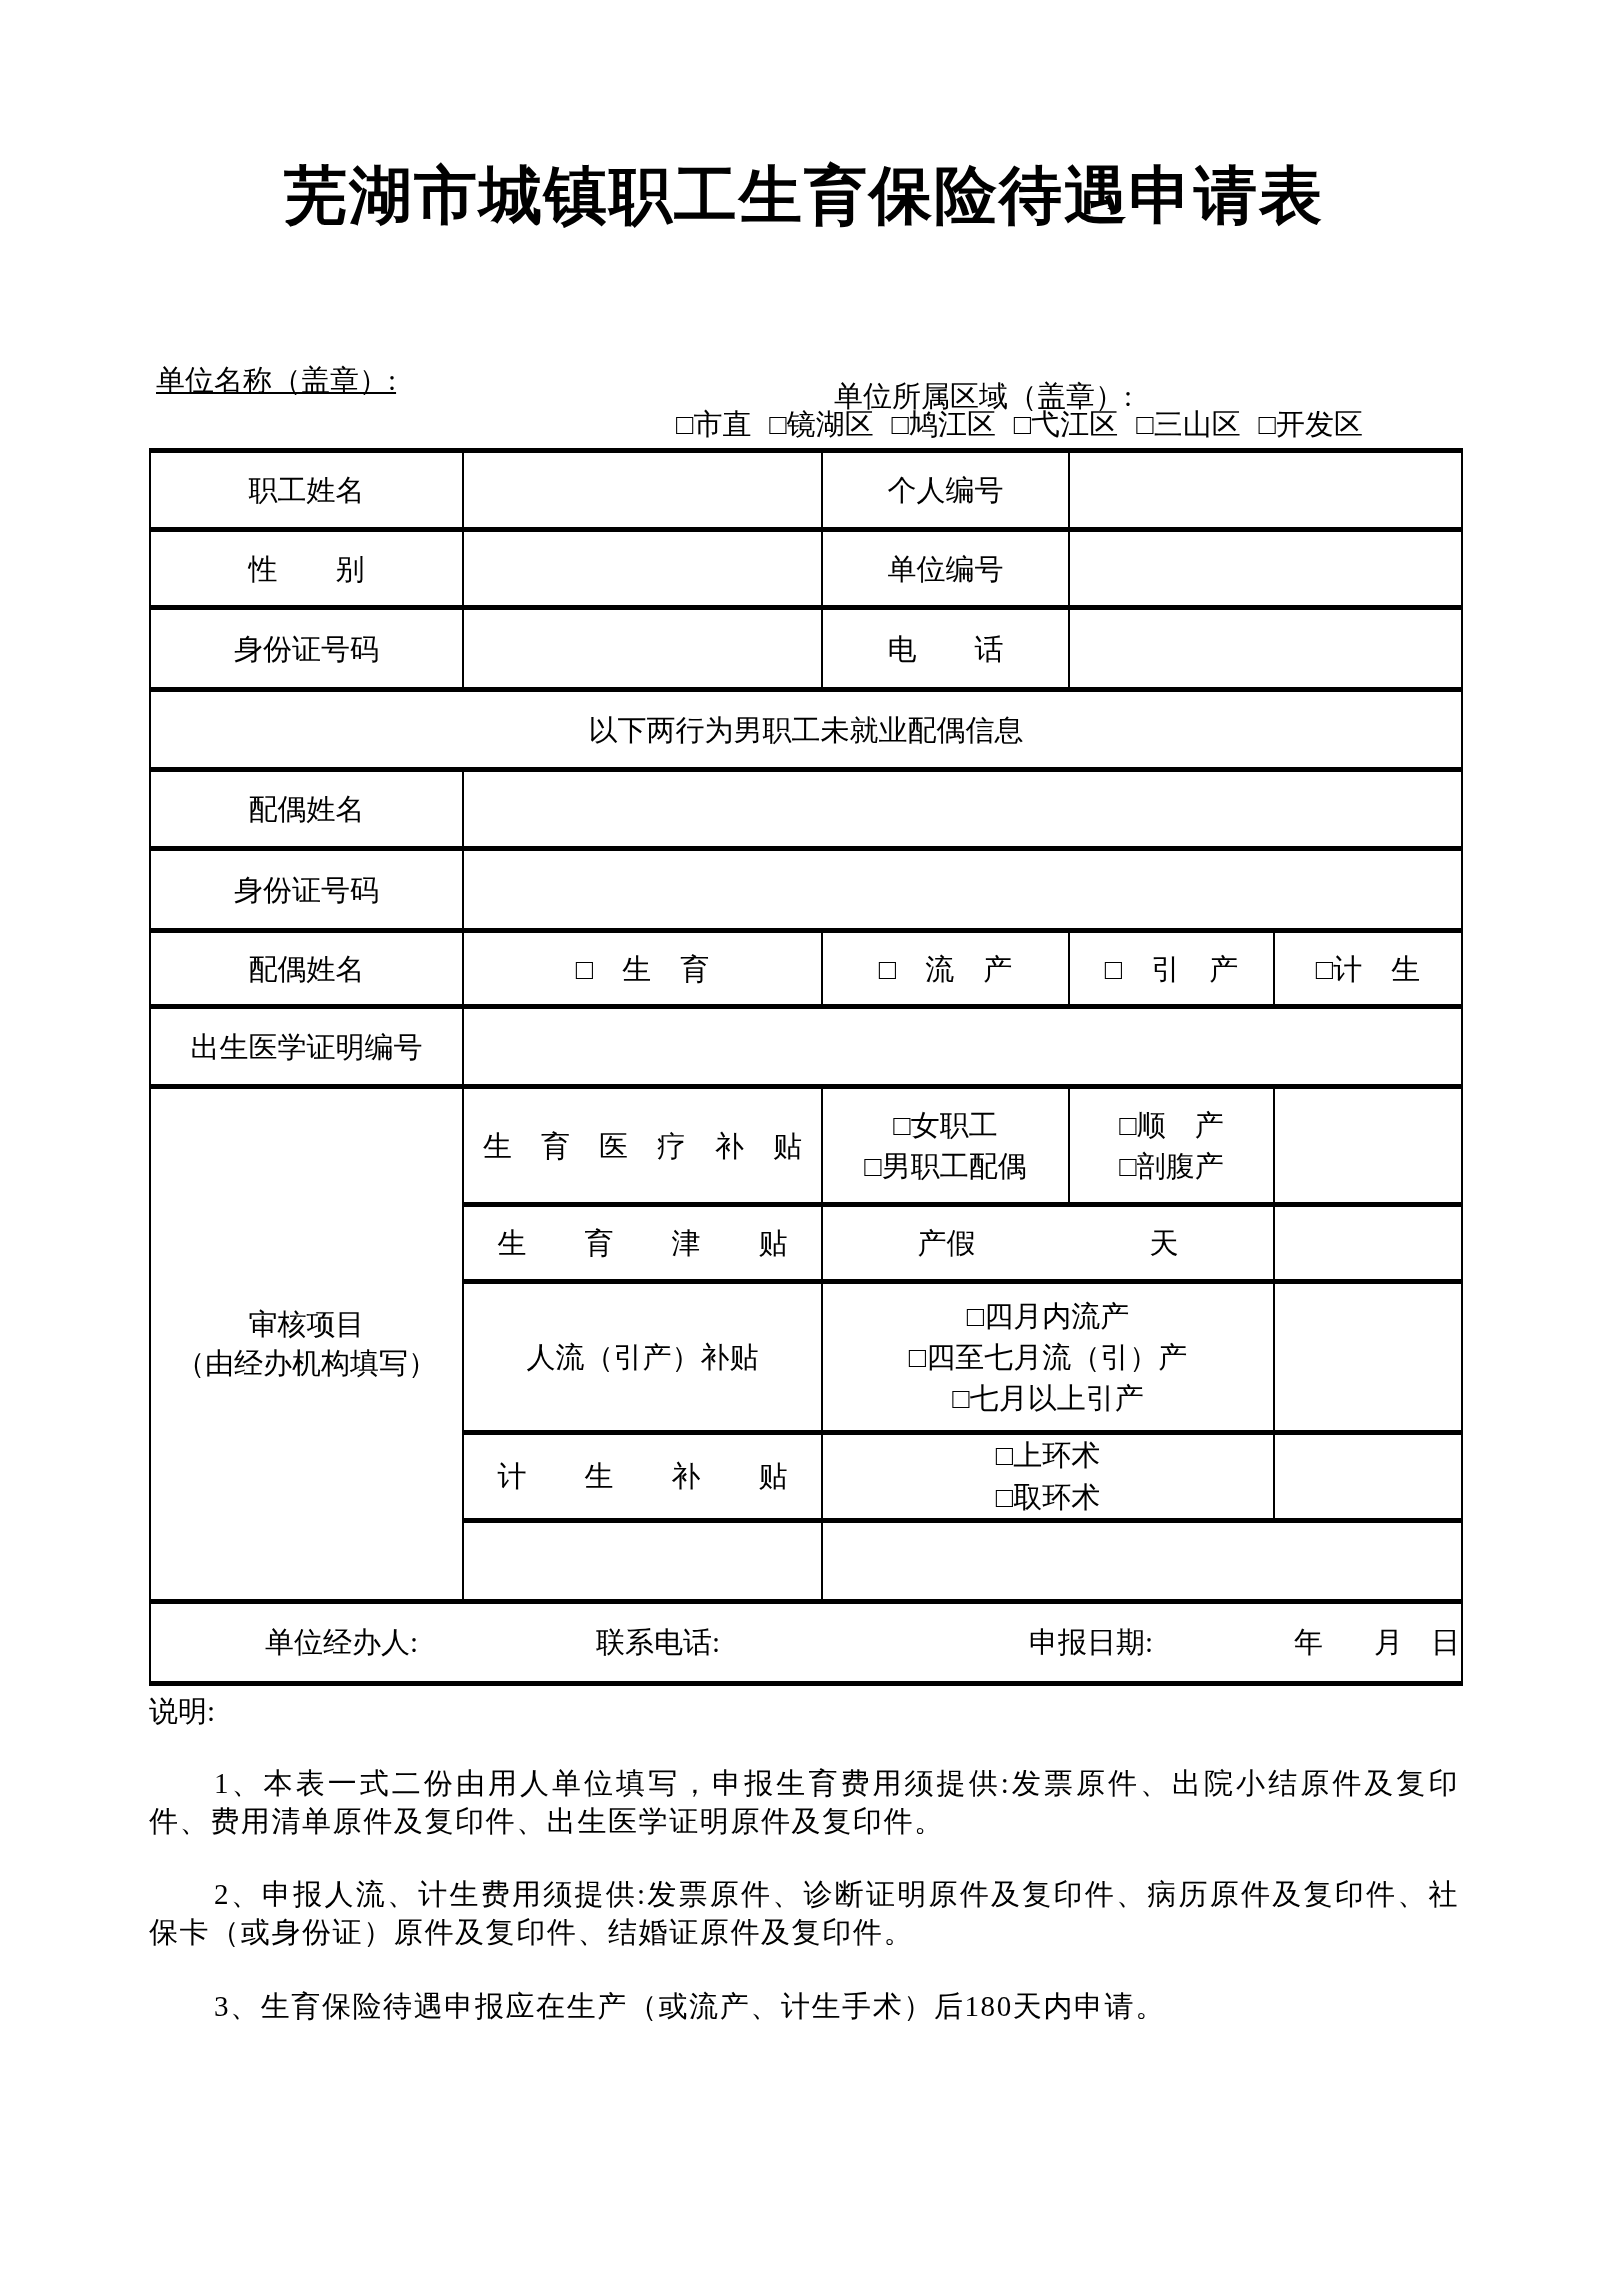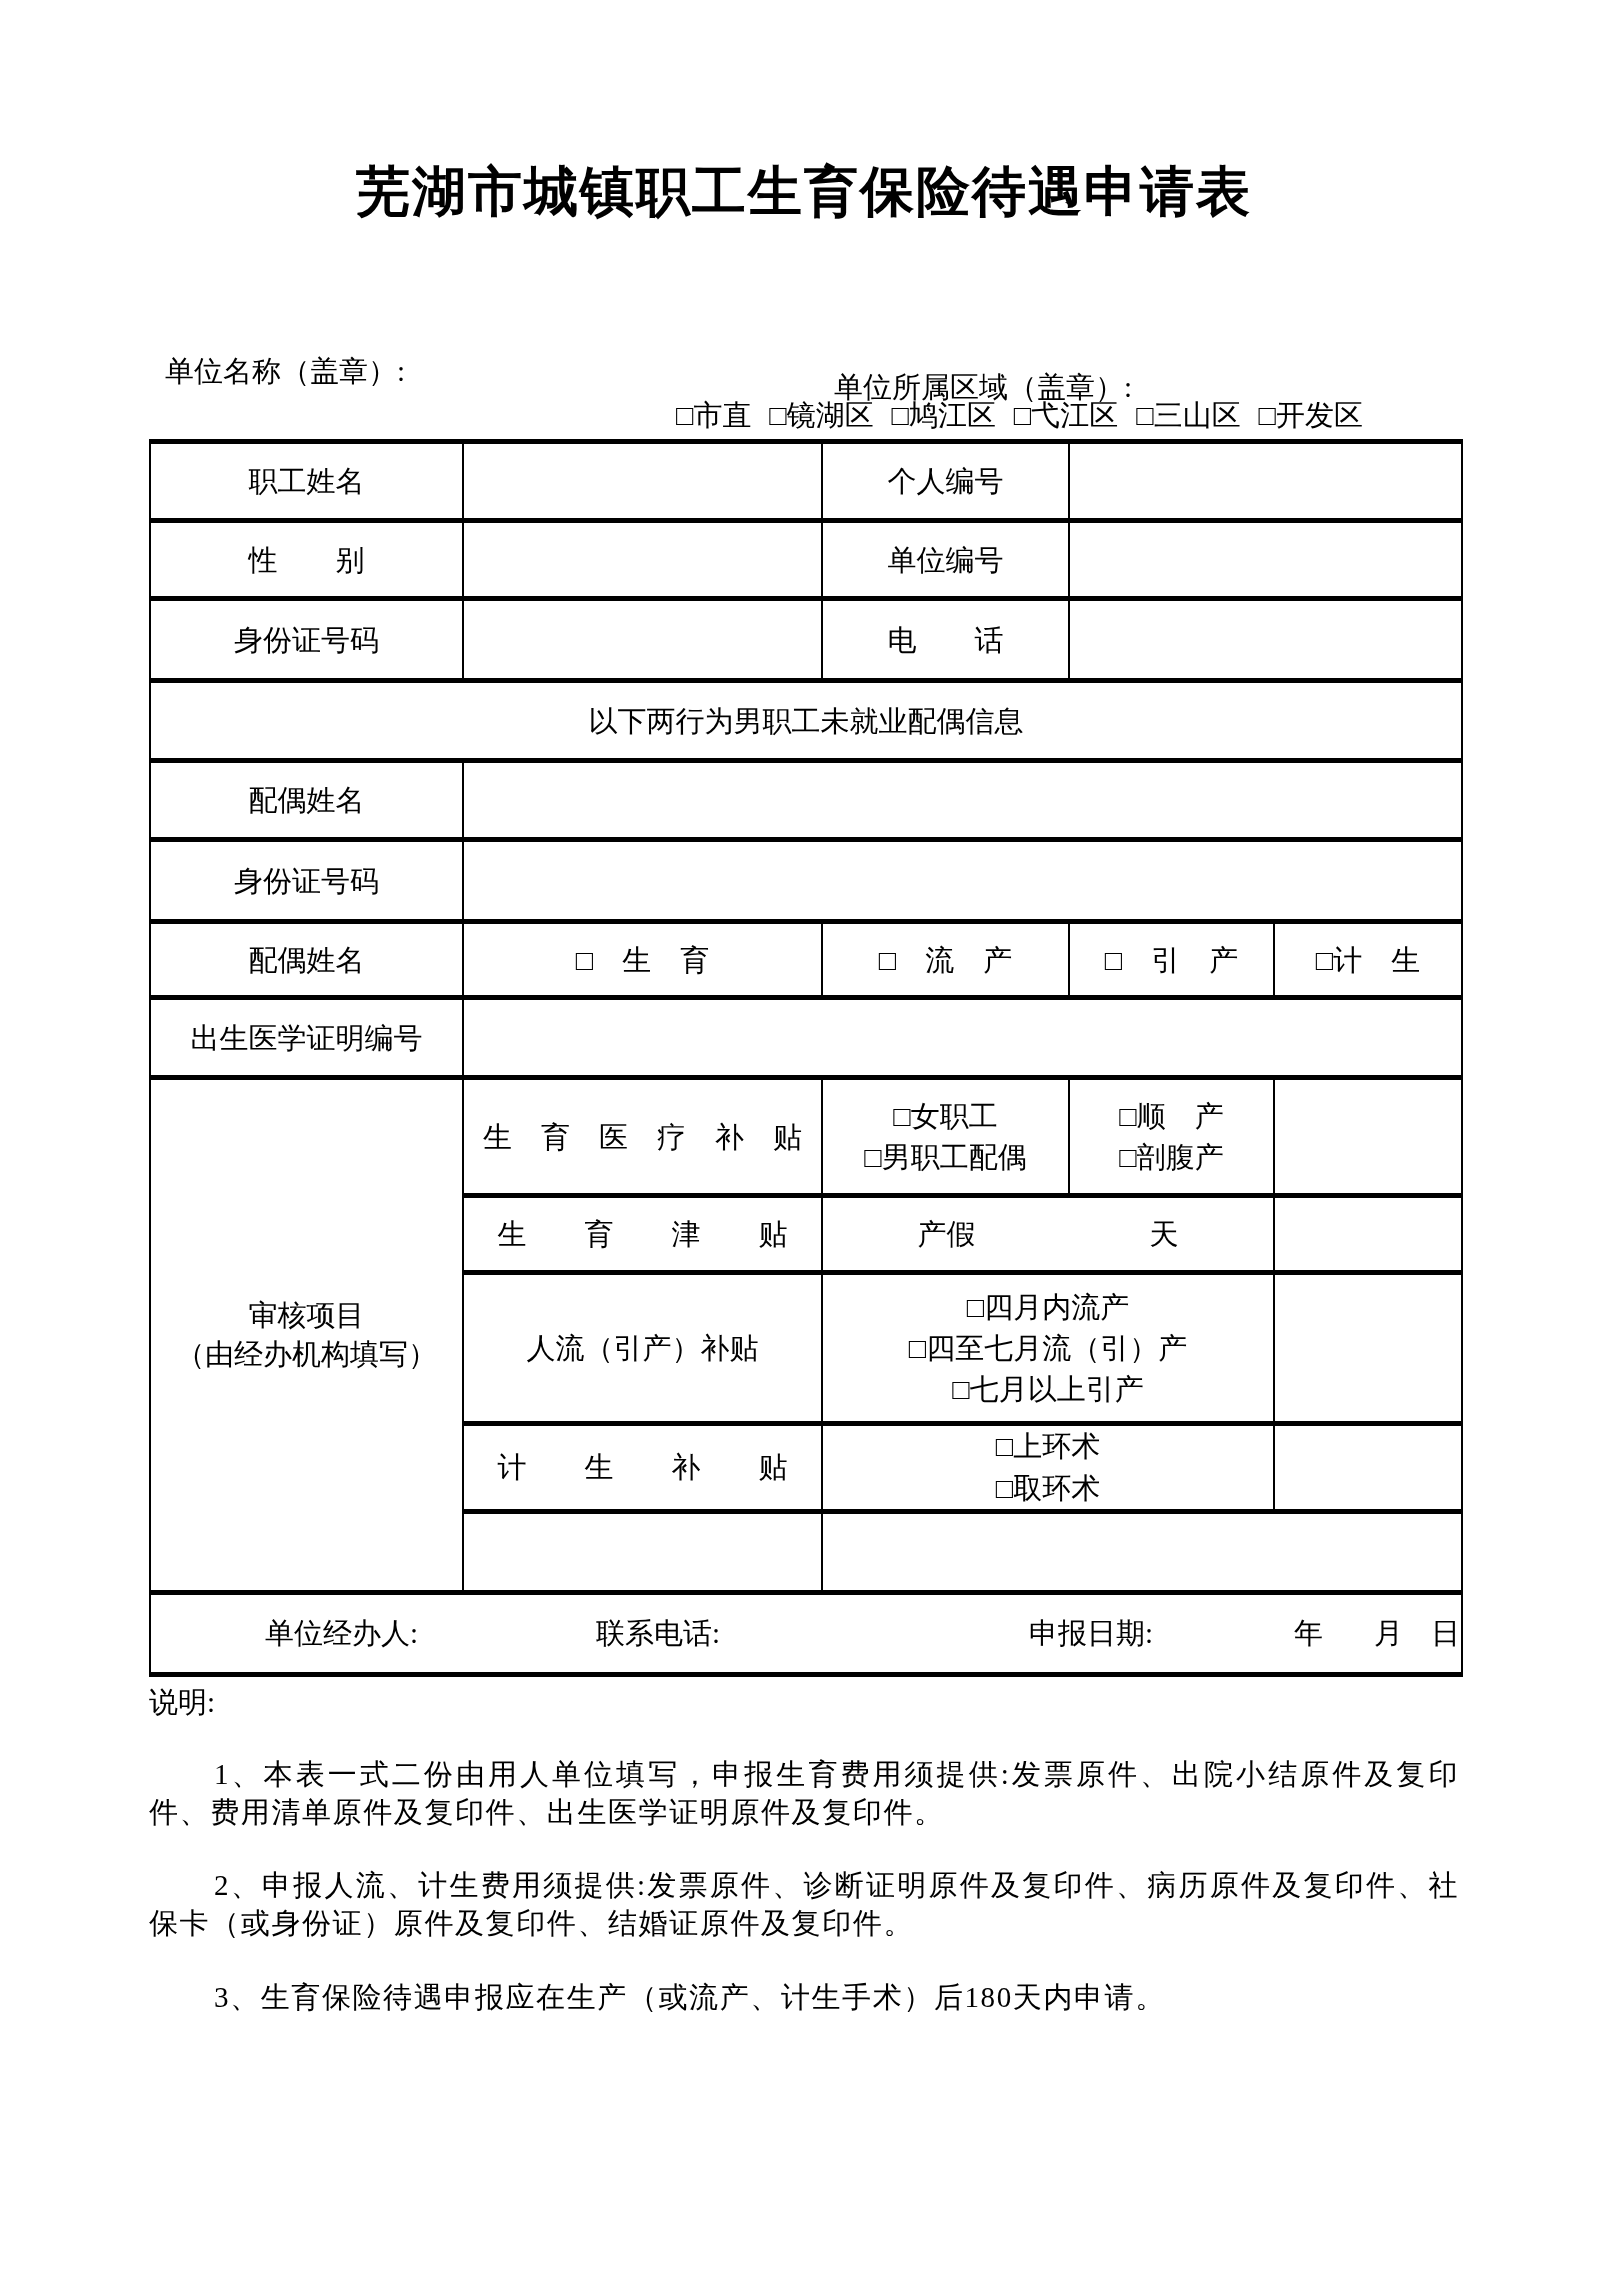--- a/index.html
+++ b/index.html
@@ -4,25 +4,25 @@
 <style>
   html,body { margin:0; padding:0; background:#ffffff; }
   .page {
     position:relative; width:1623px; height:2295px; box-sizing:border-box;
     background:#ffffff; color:#000;
     font-family:"Liberation Serif","DejaVu Serif",serif;
     font-size:29px; line-height:1.2;
     padding:0 164px 0 149px; overflow:hidden;
   }
   .title {
-    margin:0; padding-top:165px; font-size:54px; font-weight:bold;
+    margin:0; padding-top:165px; font-size:63px; font-weight:bold;
     text-align:center; letter-spacing:2px; line-height:1.0;
   }
   .hdr-row { position:relative; margin-top:135px; height:35px; }
-  .hdr-unit-name { position:absolute; left:16px; top:0; }
+  .hdr-unit-name { position:absolute; left:7px; top:0;text-decoration:underline; }
   .hdr-unit-region { position:absolute; left:685px; top:16px; }
   .region-row { margin-top:9.2px; margin-left:527px; white-space:nowrap; }
   .region-row .opt { margin-right:10.5px; }
   table.form {
     border-collapse:collapse; table-layout:fixed; width:1311px; margin-top:6.5px;
   }
   table.form td {
     border:2.6px solid #000; border-top-width:5.2px; border-bottom-width:5.2px;
     padding:0; text-align:center; vertical-align:middle; overflow:hidden;
   }

